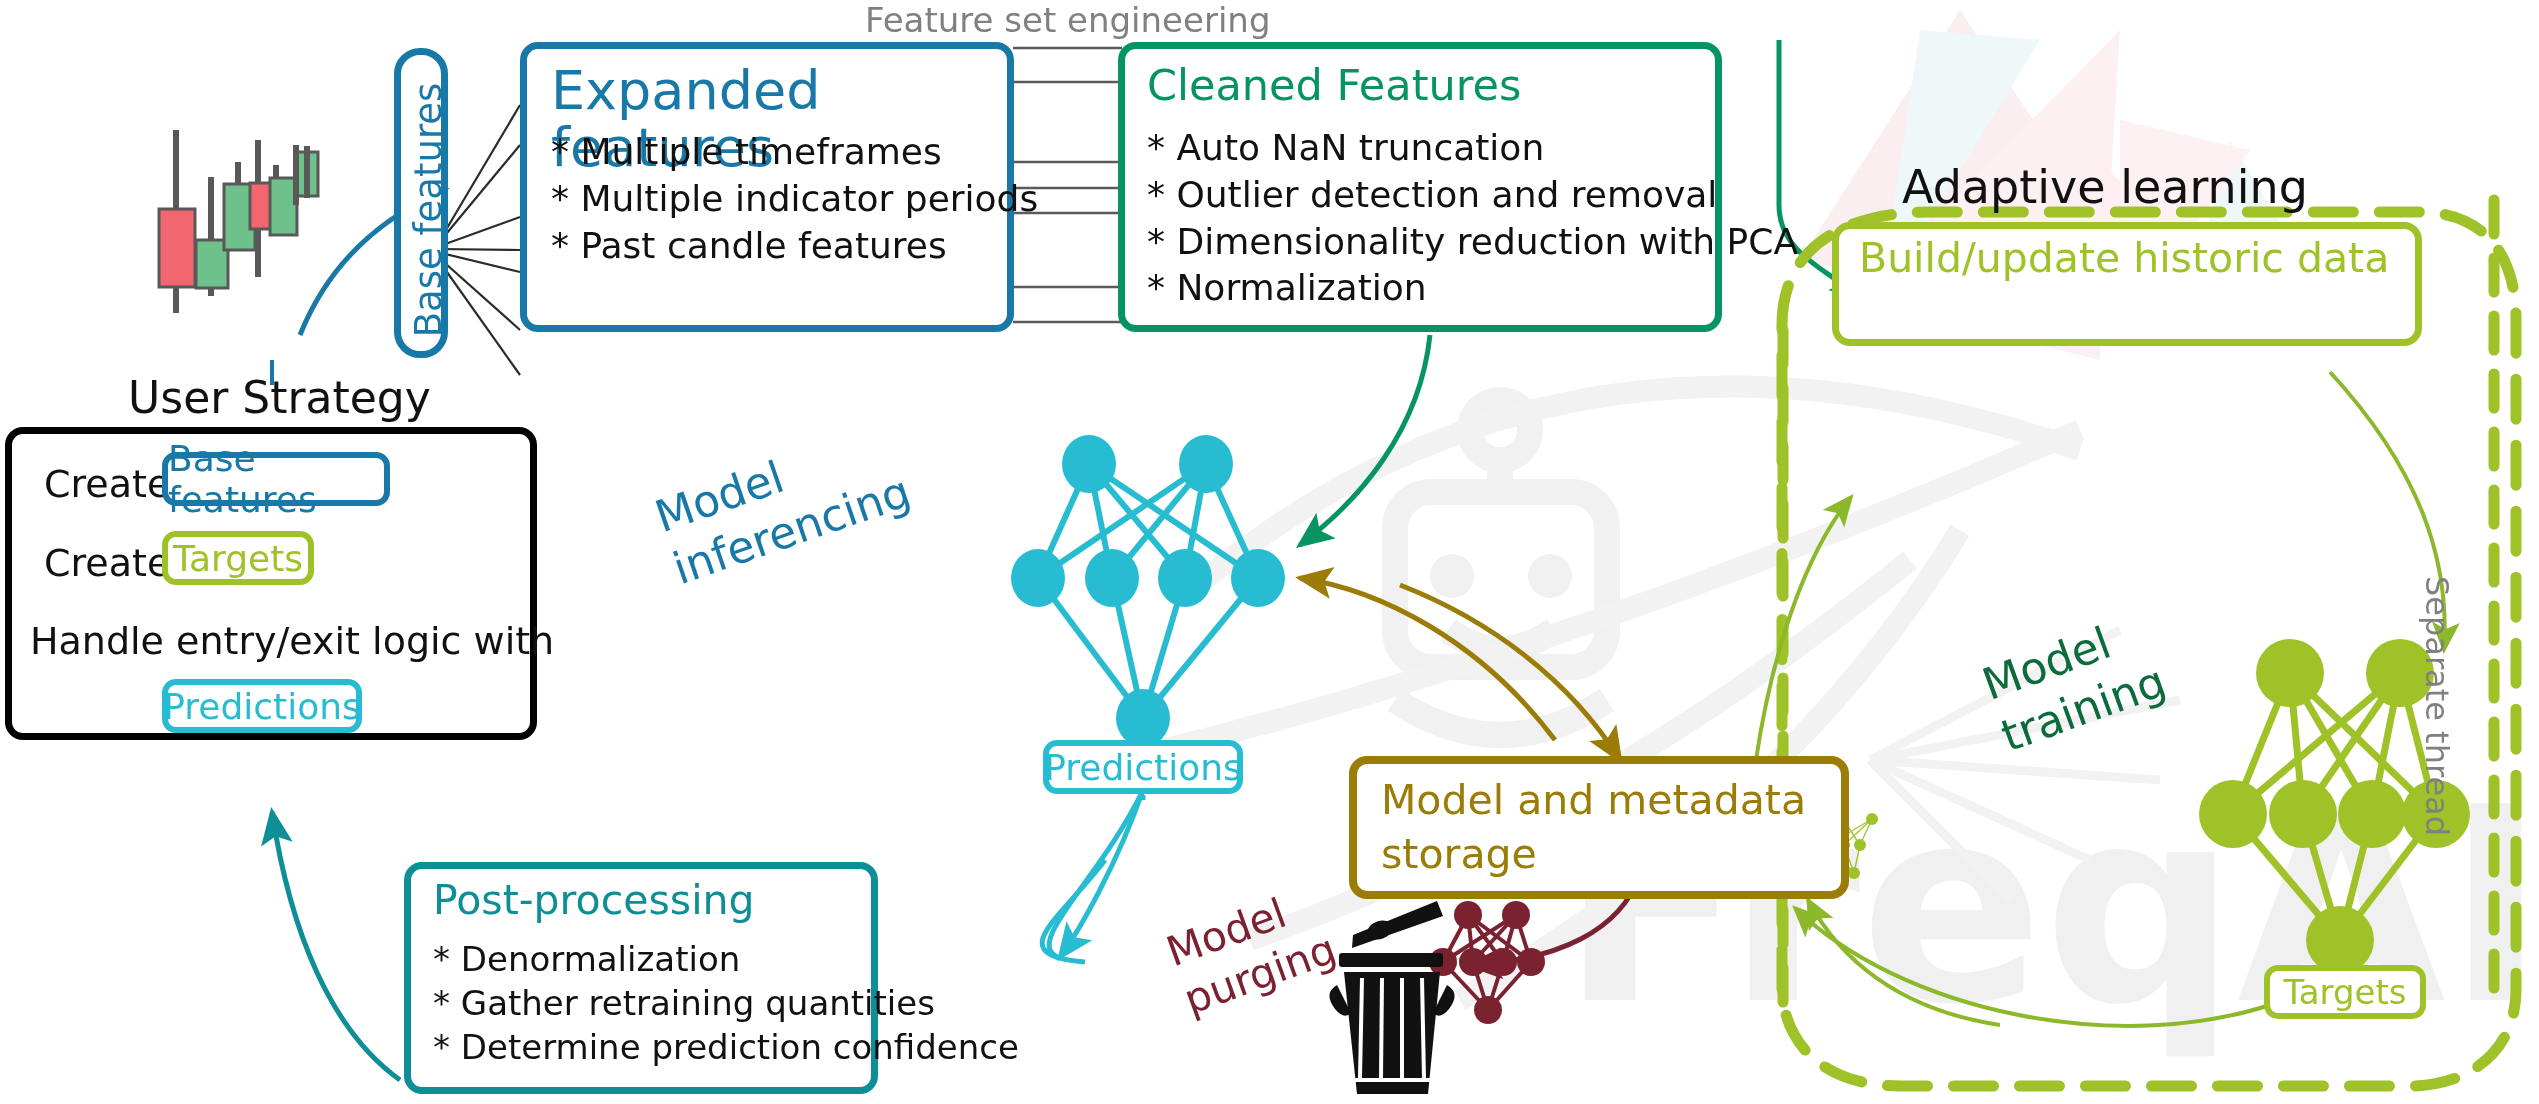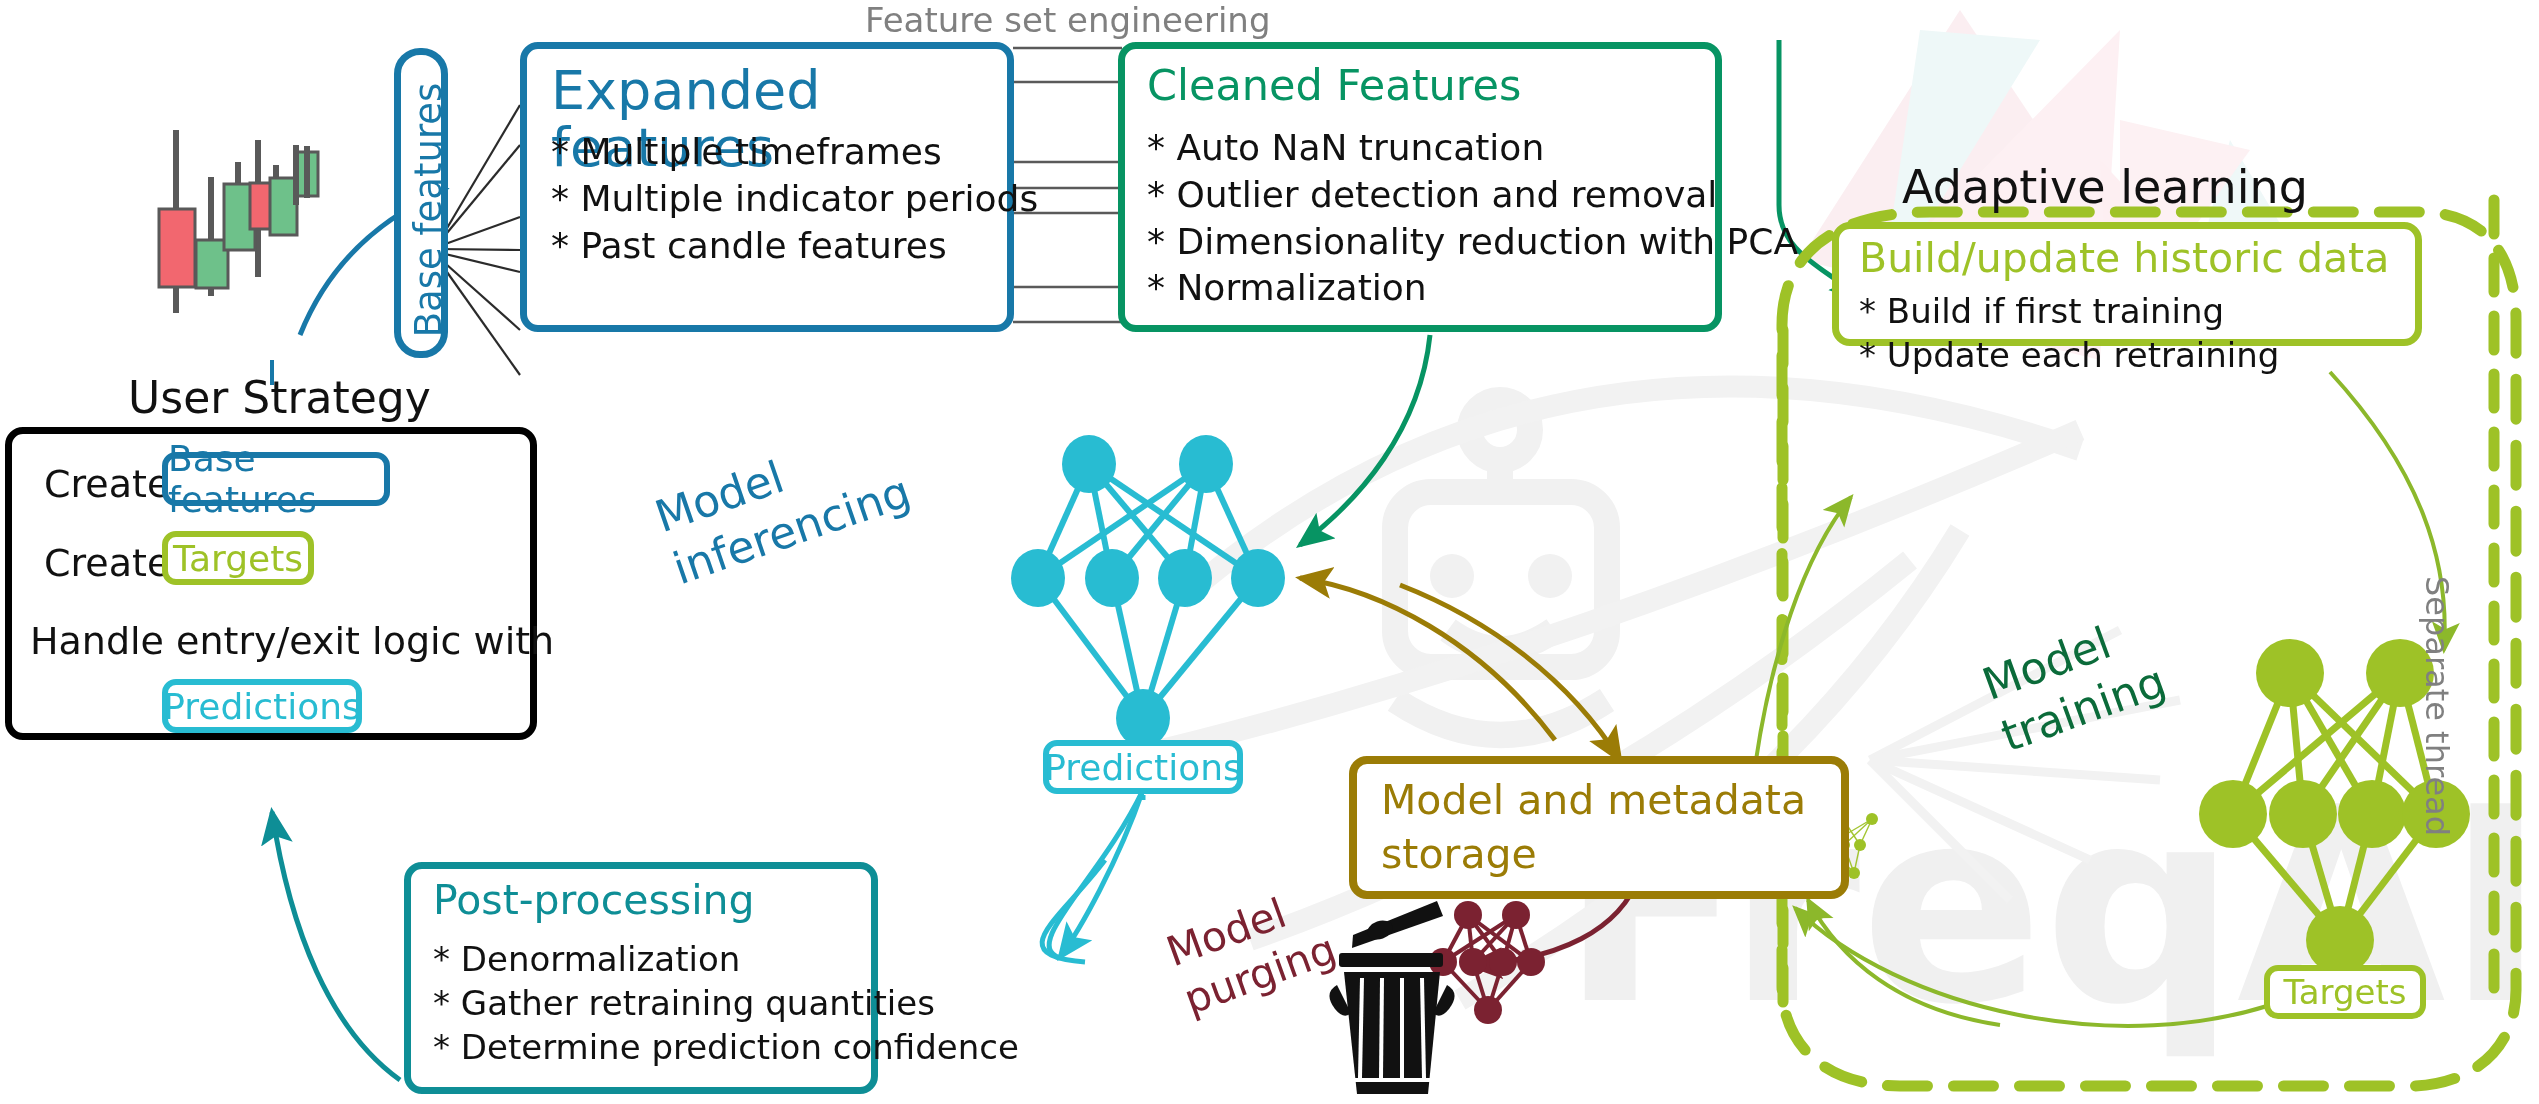--- a/index.html
+++ b/index.html
@@ -418,24 +418,20 @@
 
   <div class="box rbox" style="left:1349px;top:756px;width:500px;height:143px;border-width:8px;border-color:#9b7c06;">
     <div style="position:absolute;left:24px;top:12px;font-size:41px;color:#9b7c06;white-space:nowrap;">Model and metadata</div>
     <div style="position:absolute;left:24px;top:66px;font-size:41px;color:#9b7c06;">storage</div>
   </div>
 
   <div class="lbl" style="left:1902px;top:160px;font-size:46px;color:#111;">Adaptive learning</div>
 
   <div class="box rbox" style="left:1832px;top:222px;width:590px;height:124px;border-width:7px;border-color:#9ec227;">
     <div class="title" style="position:absolute;left:20px;top:8px;font-size:41px;color:#9ec227;white-space:nowrap;">Build/update historic data</div>
-    <div class="bullets" style="position:absolute;left:20px;top:60px;font-size:34px;">
-      <div>* Build if first training</div>
-      <div>* Update each retraining</div>
-    </div>
   </div>
 
   <div class="lbl" style="left:1975px;top:660px;width:250px;font-size:44px;color:#0b6b3a;
               transform:rotate(-20deg);transform-origin:left top;line-height:1.25;">
     <div>Model</div>
     <div>training</div>
   </div>
 
   <div class="pill" style="left:2264px;top:965px;width:162px;height:54px;border-width:6px;border-color:#9ec227;">
     <span style="font-size:34px;color:#9ec227;">Targets</span>

